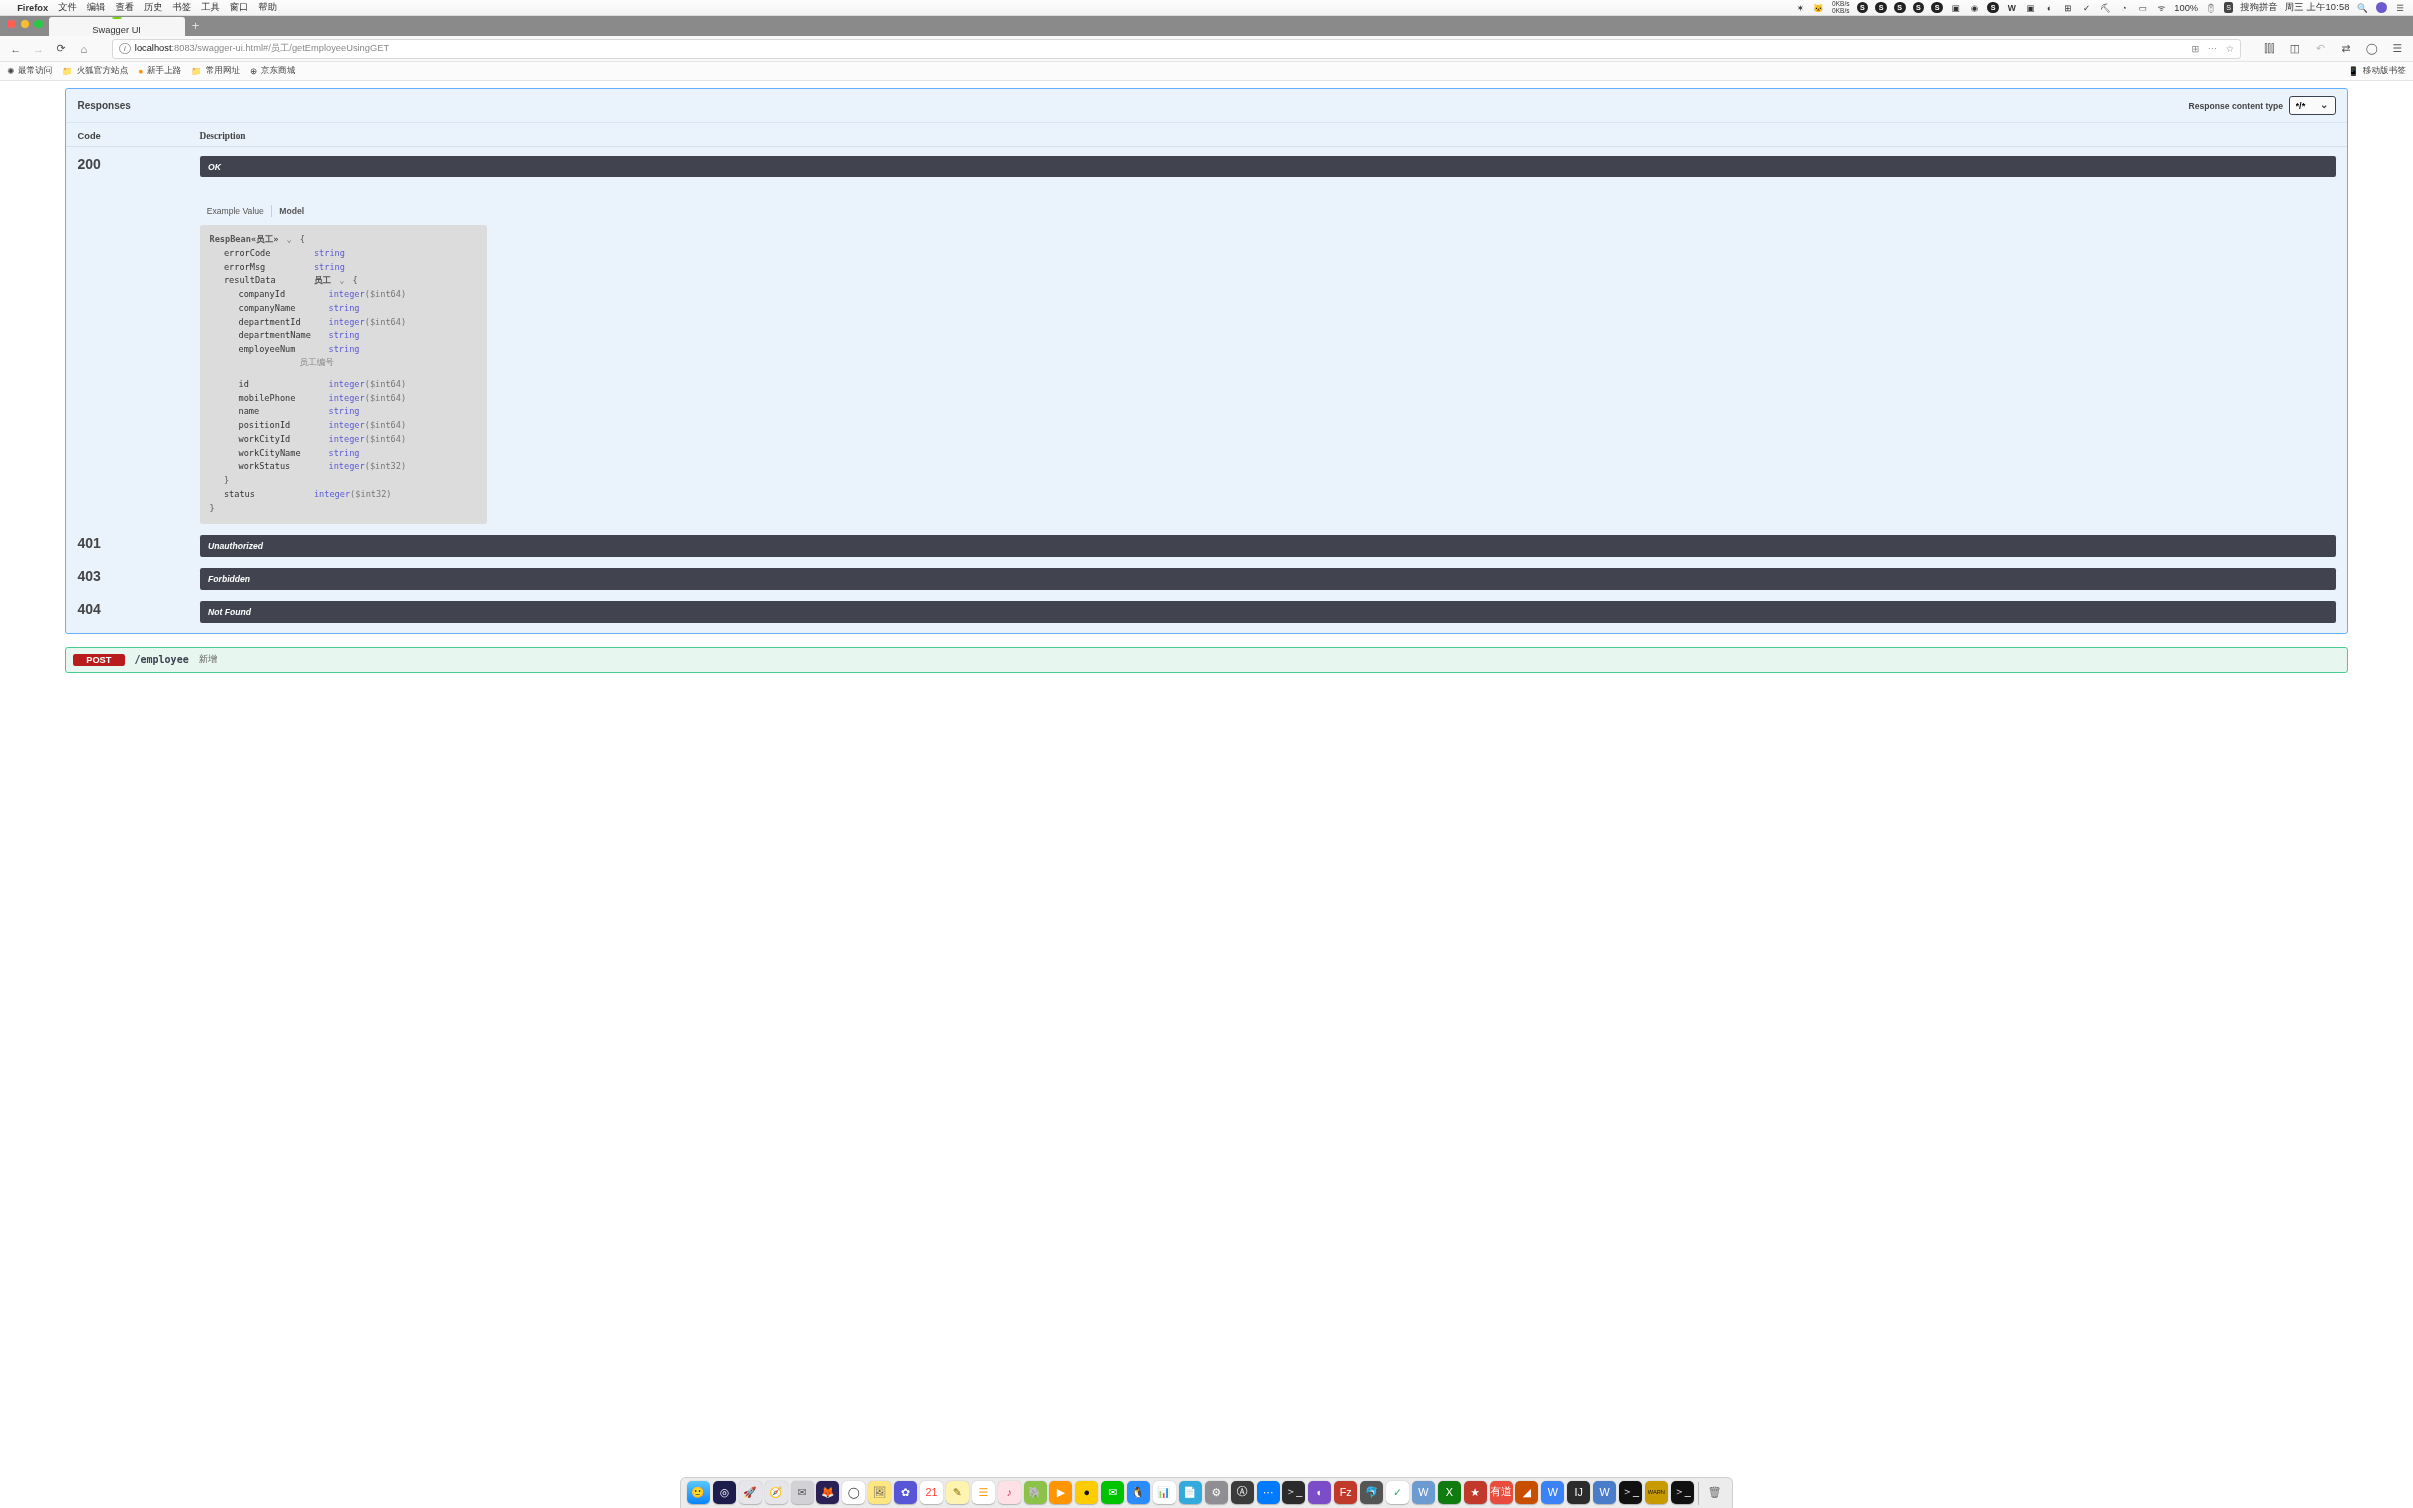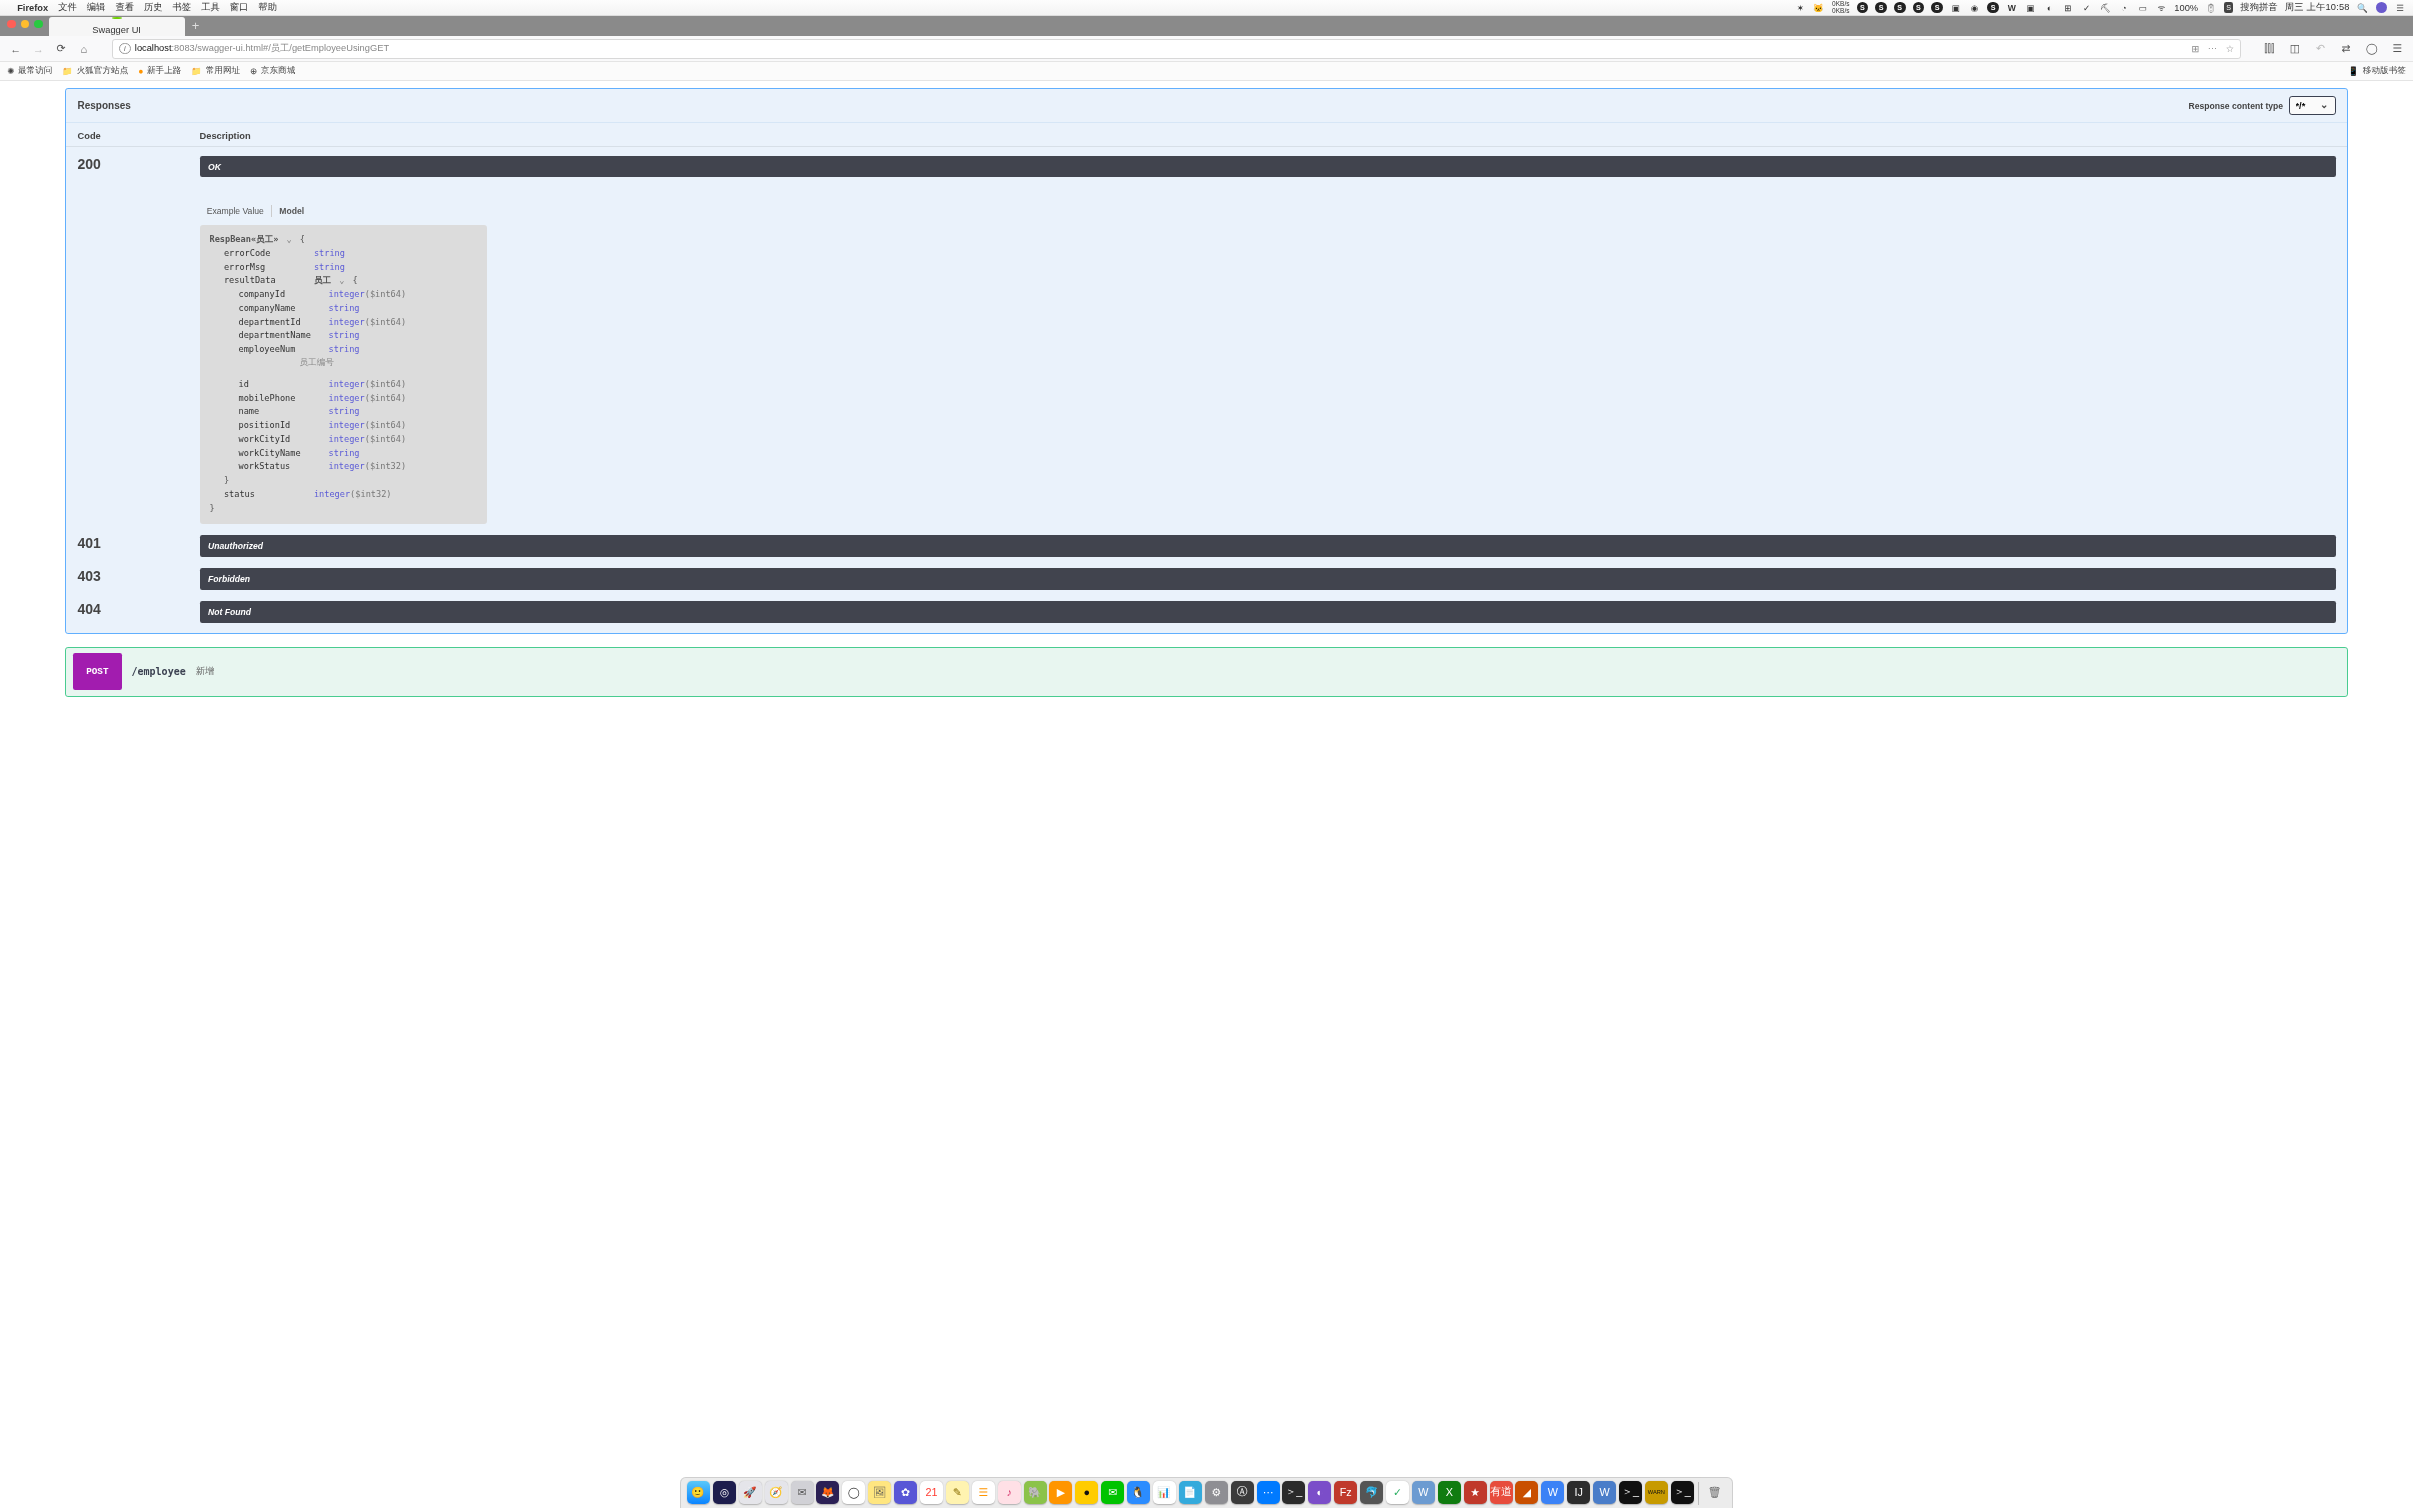--- a/index.html
+++ b/index.html
@@ -48,21 +48,21 @@
   .opblock { border:0.7px solid #61affe; border-radius:2.9px; background:#eaf2fb; }
   .section-head { display:flex; align-items:center; padding:7.2px 11.5px; border-bottom:0.7px solid #d6e6f6;}
   .section-head .title { font-weight:700; font-size:10px; color:#444;}
   .rct { margin-left:auto; display:flex; align-items:center; gap:5.7px; font-size:8.6px; font-weight:700; color:#444;}
   .rct select { border:1.4px solid #3b4151; border-radius:2.9px; background:#fafafa; padding:3.6px 29px 3.6px 5.7px; font-size:9.3px; font-weight:600; appearance:none; }
   .rct .selwrap { position:relative; }
   .rct .selwrap::after{ content:"⌄"; position:absolute; right:7.2px; top:2.9px; font-size:10px; pointer-events:none;}
 
   .table-head { display:flex; padding:7.2px 11.5px 5.7px; font-size:9.3px; font-weight:700; color:#444; border-bottom:0.7px solid rgba(0,0,0,0.08);}
   .col-code { width:122px; }
-  .col-desc { flex:1;}
+  .col-desc { flex:1;font-family:Liberation Serif, serif;}
 
   .resp-row { display:flex; padding:8.6px 11.5px 2.9px; align-items:flex-start;}
   .code { width:122px; font-weight:600; font-size:14px; color:#444;}
   .descwrap { flex:1; display:flex; flex-direction:column; gap:7.2px;}
   .msgbar { background:#41444e; color:#fff; padding:5.7px 8.6px; border-radius:2.2px; font-style:italic; font-weight:700; font-size:8.6px;}
   .tabsrow { display:flex; gap:0; font-size:8.6px; color:#555; }
   .tabsrow .t { padding:1.4px 7.2px; cursor:pointer;}
   .tabsrow .t.active { font-weight:700; border-left:0.7px solid #ccc;}
   .modelbox { background:#dcdcdc; border-radius:2.9px; padding:8.6px 10px; font-family: Menlo, Consolas, monospace; font-size:8.6px; line-height:1.6; width:287px;}
   .mtitle { font-weight:700; color:#555;}
@@ -71,21 +71,21 @@
   .indent1 { padding-left:14.4px;}
   .indent2 { padding-left:29px;}
   .fld { display:flex; }
   .fld .fname { width:90px; color:#333;}
   .indent2 .fname { width:90px;}
   .ftype .kw { color:#5b5bd6; }
   .ftype .fmt { color:#777; }
   .hint { color:#888; padding-left:90px;font-family:Liberation Mono, monospace;}
 
   .opblock-post { margin-top:13px; border:0.7px solid #49cc90; border-radius:2.9px; background:#e8f6f0; display:flex; align-items:center; padding:5.7px 7.2px; gap:10px;}
-  .method-post { background:#a21caf; color:#fff; font-weight:700; font-size:9.3px; padding:13px 13px; border-radius:2.2px;font-family:Liberation Mono, monospace;}
+  .method-post { background:#b91c1c; color:#fff; font-weight:700; font-size:9.3px; padding:1px 13px; border-radius:2.2px;}
   .op-path { font-family: Menlo, monospace; font-weight:700; font-size:10px; color:#3b4151;}
   .op-sum { color:#666; font-size:9.3px;}
 
   
   .dock-wrap { position:fixed; bottom:0; left:0; right:0; display:flex; justify-content:center; pointer-events:none;}
   .dock { background:rgba(220,220,220,0.55); backdrop-filter:blur(2.9px); border-top-left-radius:5.7px; border-top-right-radius:5.7px; padding:2.9px 5.7px 1.4px; display:flex; gap:2.9px; border:0.7px solid rgba(0,0,0,0.12); border-bottom:none; pointer-events:auto;}
   .dicon { width:23px; height:23px; border-radius:5px; display:flex; align-items:center; justify-content:center; font-size:10.8px; color:#fff; box-shadow:0 0.7px 1.4px rgba(0,0,0,0.25);}
   .dicon.sep { width:0.7px; background:rgba(0,0,0,0.2); border-radius:0; box-shadow:none; margin:1.4px 1.4px;}
 </style>
 </head>

